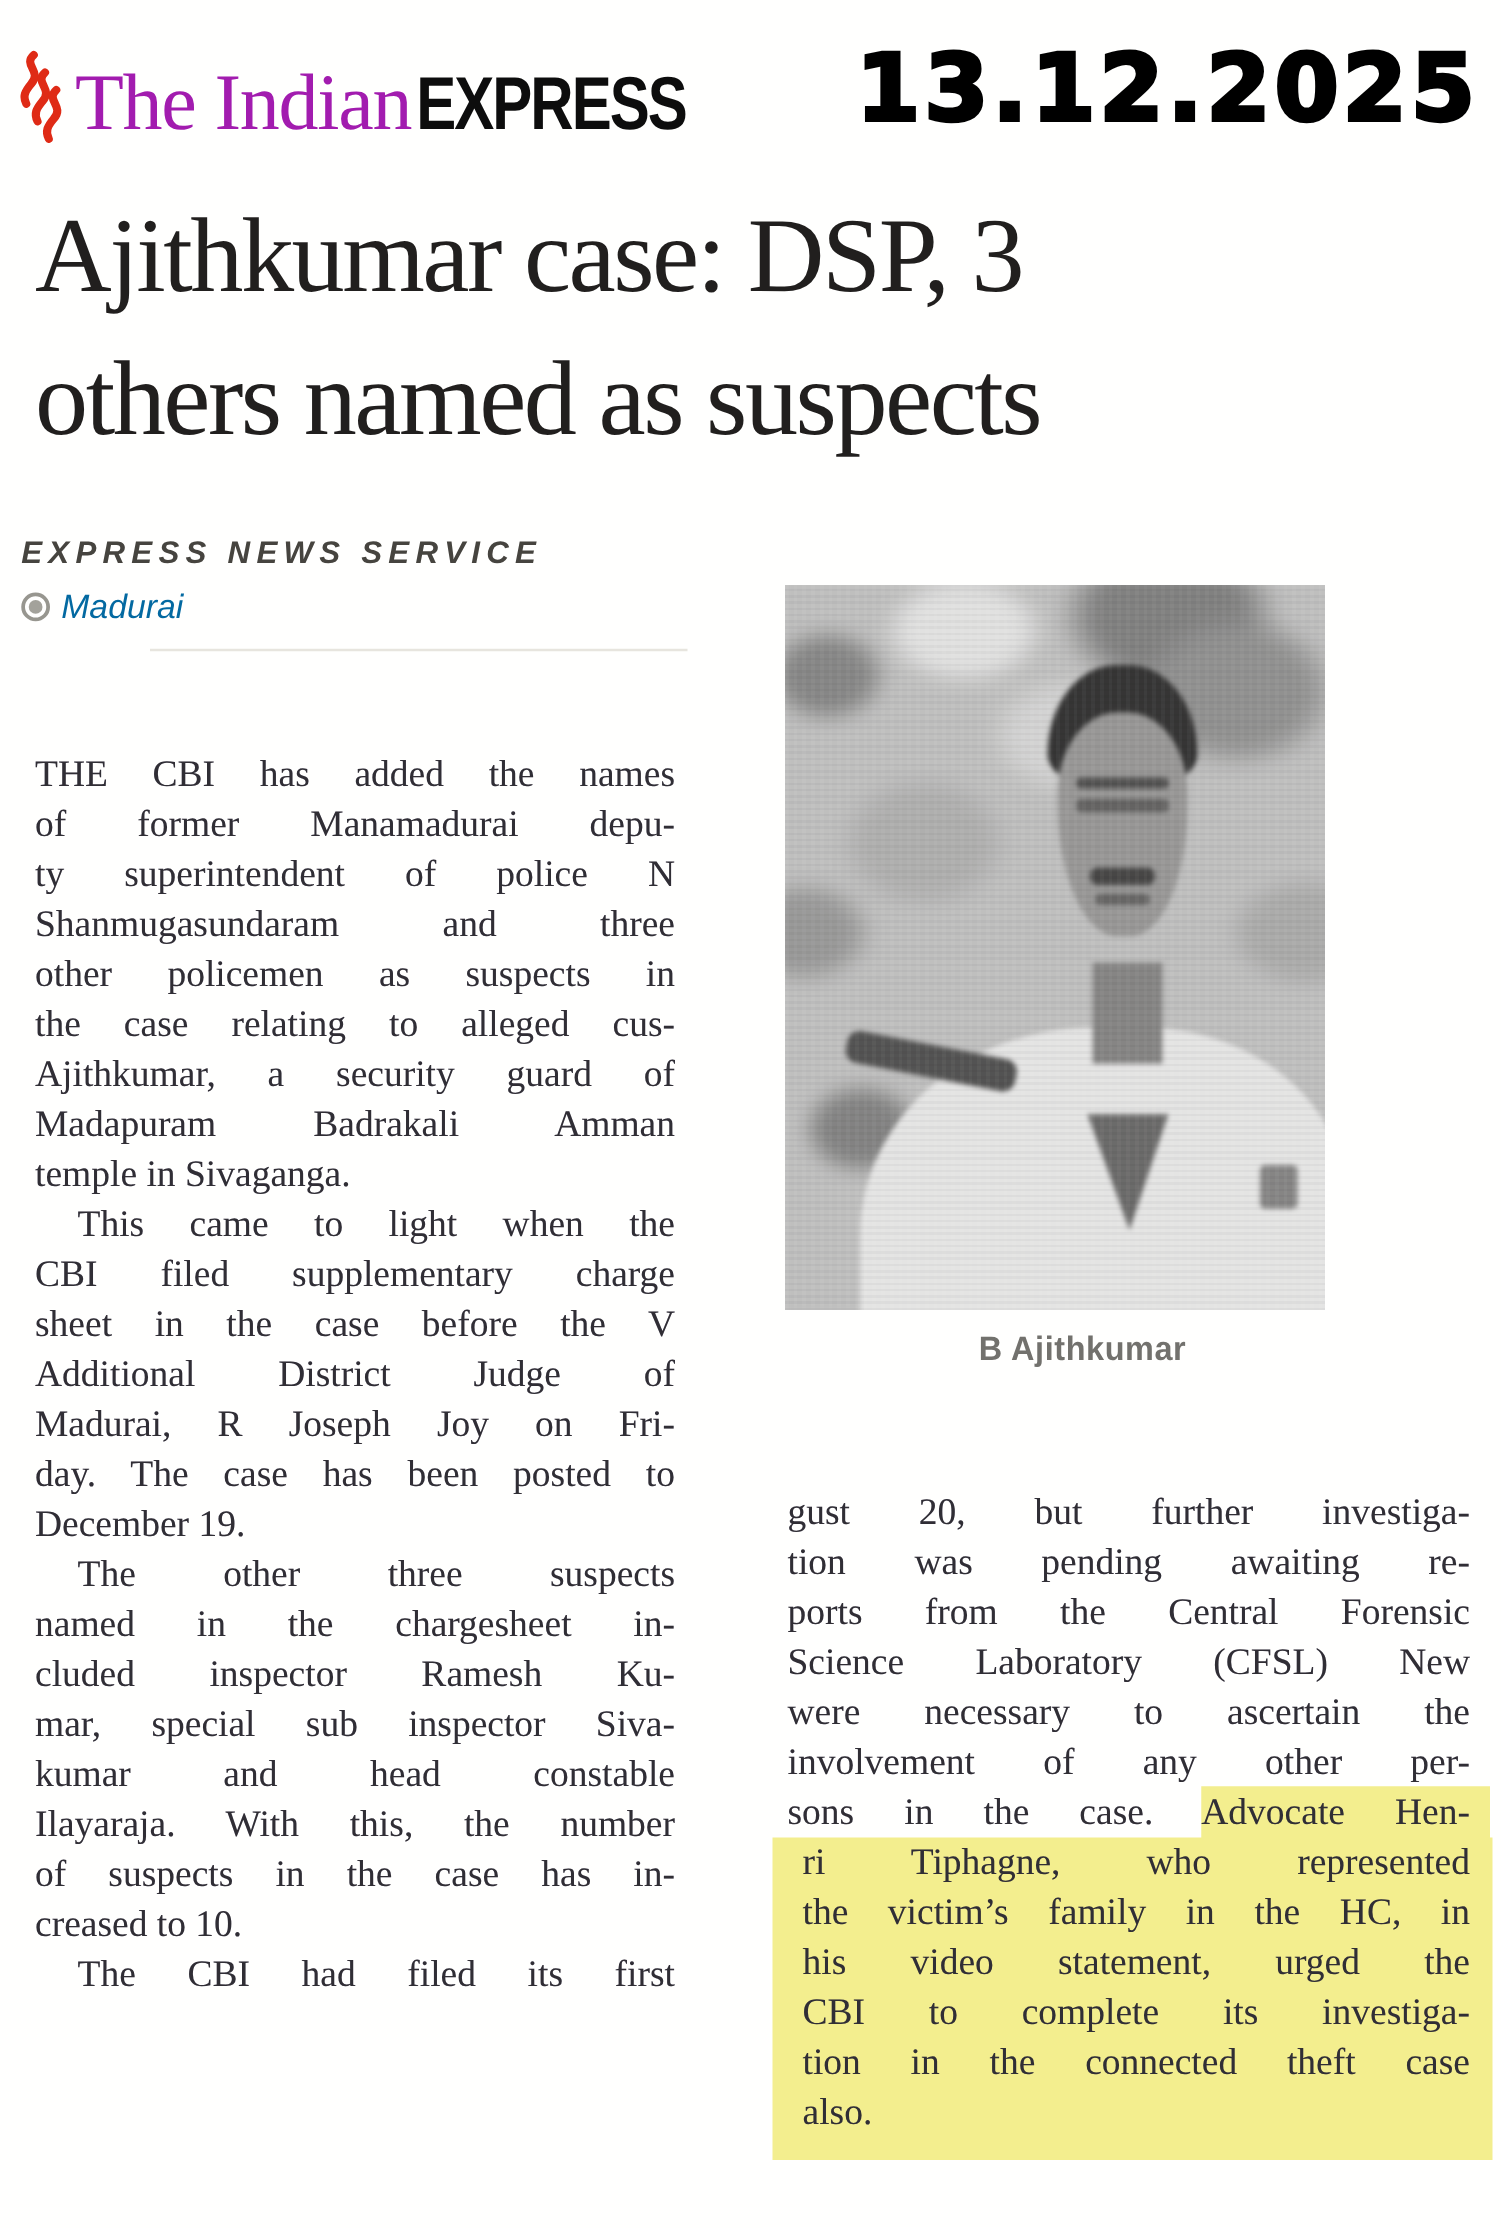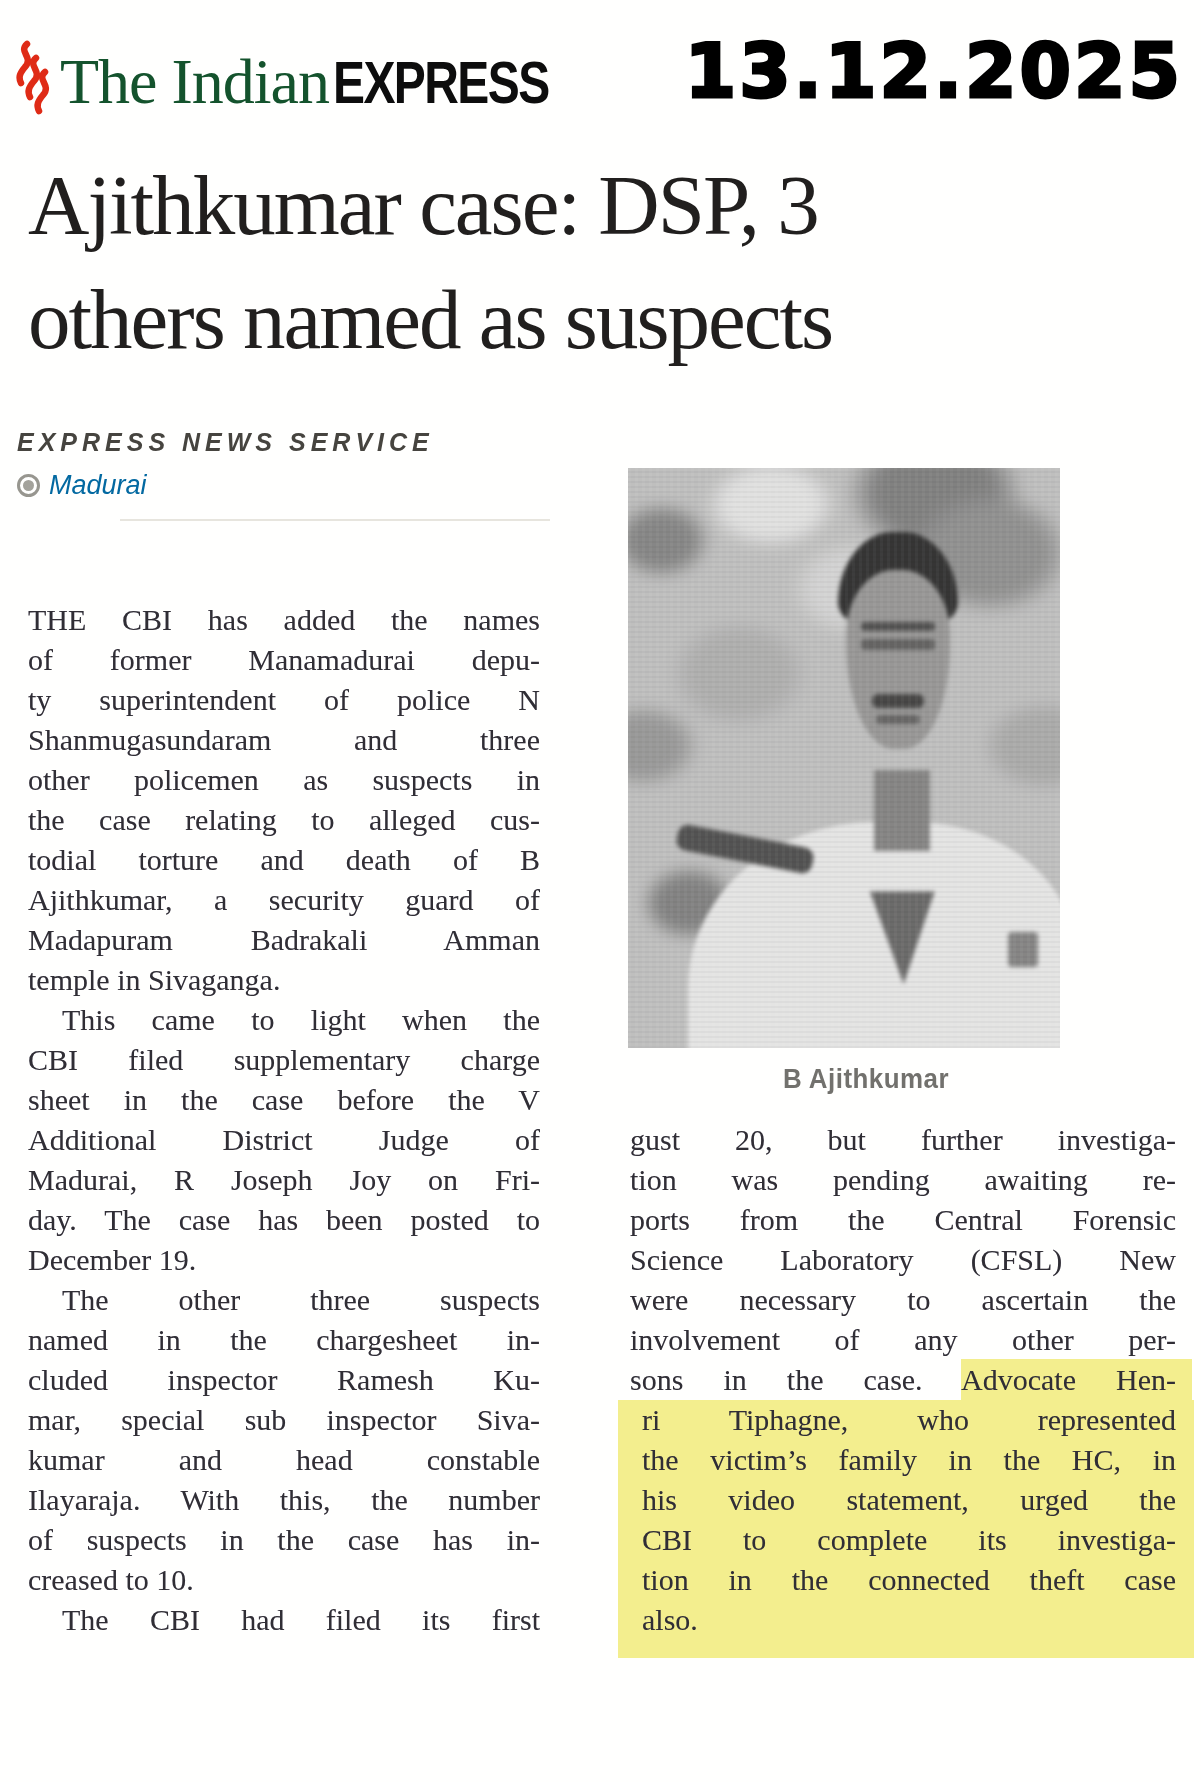--- a/index.html
+++ b/index.html
@@ -12,21 +12,21 @@
   .page { position:absolute; inset:0; background:#fffffe; }
 
   
   .masthead-logo {
     position:absolute; left:14px; top:36px; height:82px;
     display:flex; align-items:flex-end;
   }
   .flame { width:38px; height:78px; margin-right:8px; }
   .logo-serif {
     font-family:"Liberation Serif", serif;
-    font-size:64px; line-height:1; color:#14532d;
+    font-size:64px; line-height:1; color:#a21caf;
     letter-spacing:-1px; padding-bottom:4px; white-space:nowrap;text-align:center;
   }
   .logo-sans {
     font-family:"Liberation Sans", sans-serif; font-weight:bold;
     font-size:60px; line-height:1; color:#0d0d0d;
     letter-spacing:-2px; display:inline-block;
     transform:scaleX(.8); transform-origin:left bottom;
     padding-bottom:5px; margin-left:4px; white-space:nowrap;
   }
   .masthead-date {
@@ -58,21 +58,21 @@
   }
   .pin::after{ content:""; position:absolute; inset:3px; background:#a3a29b; border-radius:50%; }
   .byline-rule { position:absolute; left:120px; top:519px; width:430px; height:2px; background:#e7e5de; }
 
   
   .bodytext {
     position:absolute; font-size:30px; line-height:40px; color:#302e35;
     text-shadow:0 0 .5px rgba(70,60,110,.25);
   }
   .col-left  { left:28px;  top:600px;  width:512px; }
-  .col-right { left:630px; top:1120px; width:546px; }
+  .col-right { left:630px; top:1190px; width:546px; }
   .bline { text-align:justify; text-align-last:justify; }
   .bline.pend { text-align-last:left; }
   .bline.indent { text-indent:34px; }
 
   .hl-block {
     background:var(--hl,#f3ee8e);
     margin-left:-12px; padding-left:24px;
     margin-right:-18px; padding-right:18px;
     padding-bottom:18px;
   }
@@ -192,21 +192,20 @@
   </div>
   <div class="caption">B Ajithkumar</div>
 
   <div class="bodytext col-left" id="col-left">
       <div class="bline">THE CBI has added the names</div>
       <div class="bline">of former Manamadurai depu-</div>
       <div class="bline">ty superintendent of police N</div>
       <div class="bline">Shanmugasundaram and three</div>
       <div class="bline">other policemen as suspects in</div>
       <div class="bline">the case relating to alleged cus-</div>
-      <div class="bline">todial torture and death of B</div>
       <div class="bline">Ajithkumar, a security guard of</div>
       <div class="bline">Madapuram Badrakali Amman</div>
       <div class="bline pend">temple in Sivaganga.</div>
       <div class="bline indent">This came to light when the</div>
       <div class="bline">CBI filed supplementary charge</div>
       <div class="bline">sheet in the case before the V</div>
       <div class="bline">Additional District Judge of</div>
       <div class="bline">Madurai, R Joseph Joy on Fri-</div>
       <div class="bline">day. The case has been posted to</div>
       <div class="bline pend">December 19.</div>

